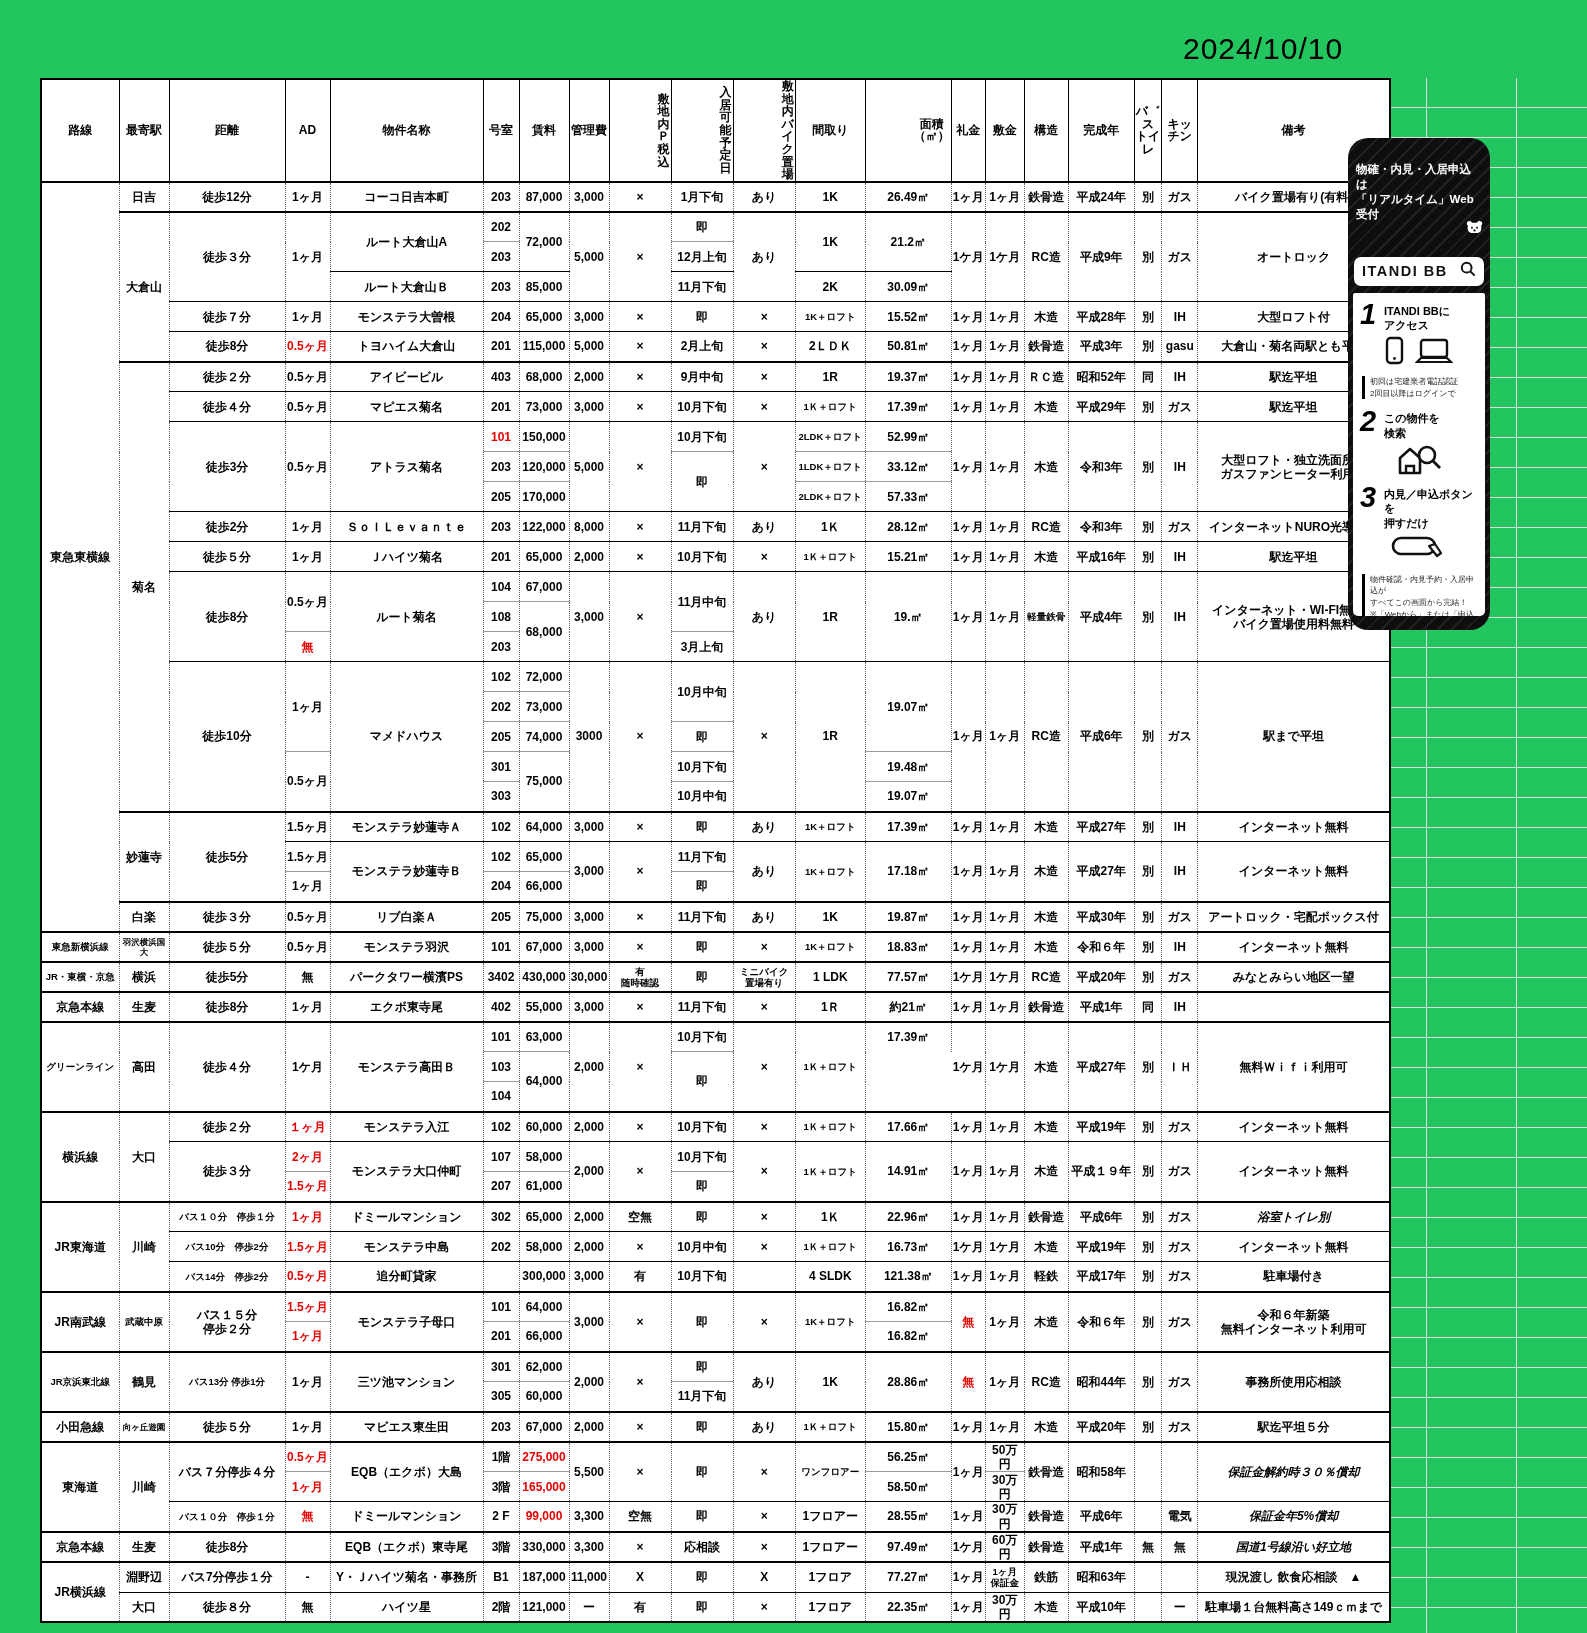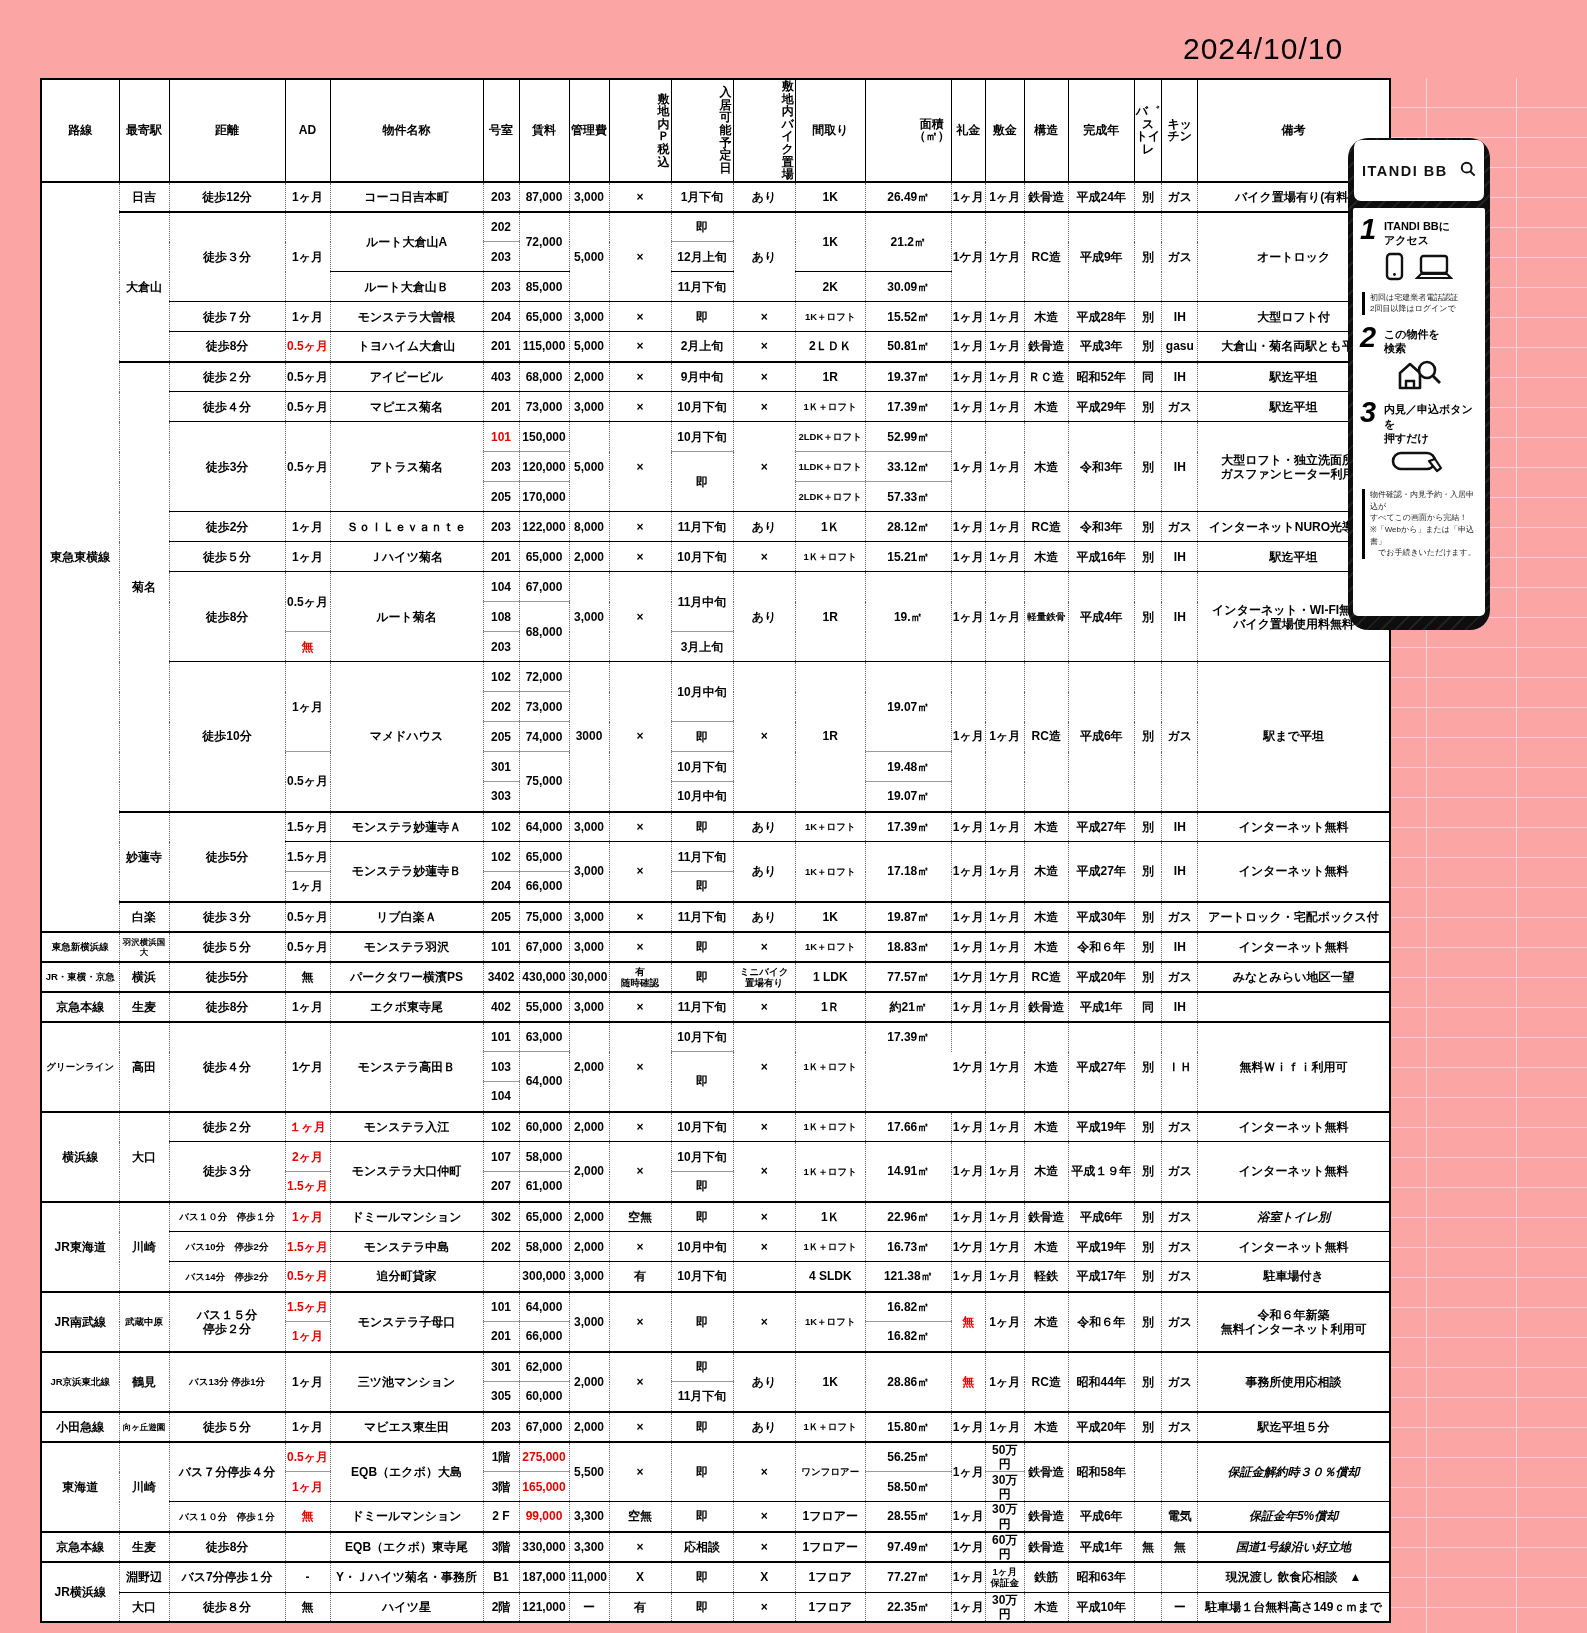--- a/index.html
+++ b/index.html
@@ -1,16 +1,16 @@
 <!DOCTYPE html>
 <html><head>
 <meta charset="utf-8">
 <style>
   html,body{margin:0;padding:0;background:#fff;}
-  .page{position:relative;width:1587px;height:1633px;background:#fca5a5;overflow:hidden;
+  .page{position:relative;width:1587px;height:1633px;background:#22c55e;overflow:hidden;
         font-family:"Liberation Sans",sans-serif;color:#000;}
   
   .bg-right{position:absolute;left:1337px;top:78px;width:250px;height:1555px;z-index:0;
     background:
       repeating-linear-gradient(to bottom,transparent 0 29px,#dcdcdc 29px 30px),
       repeating-linear-gradient(to right,transparent 0 89px,#dcdcdc 89px 90px);}
   .bg-bottom{position:absolute;left:40px;top:1546px;width:1297px;height:87px;z-index:0;
     background:repeating-linear-gradient(to bottom,transparent 0 29px,#dcdcdc 29px 30px);}
   .date{position:absolute;left:1183px;top:32px;font-size:30px;letter-spacing:1px;z-index:1;}
 
@@ -29,22 +29,22 @@
   .fr{color:#e60000;} .fb{font-weight:700 !important;font-style:italic;} .fs{font-size:9.5px !important;} .fx{font-size:8.5px !important;}
   thead td.hd-sm{font-size:9.5px;padding-left:48px;} thead td.hd-xs{font-size:8px;}
 
   
   .phone{position:absolute;left:1348px;top:138px;width:142px;height:492px;z-index:2;
     background:#0e0e0e;border-radius:20px;box-sizing:border-box;padding:0 5px 14px 5px;
     display:flex;flex-direction:column;
     background-image:repeating-linear-gradient(135deg,rgba(255,255,255,.08) 0 2px,transparent 2px 10px);}
   .ph-head{color:#fff;font-weight:700;font-size:11.5px;line-height:1.3;padding:9px 3px 4px 3px;white-space:pre-line;position:relative;}
   .ph-head .bear{position:absolute;right:2px;bottom:3px;}
-  .ph-search{background:#fff;border-radius:7px;height:29px;margin:2px 1px 7px 1px;
-    display:flex;align-items:center;justify-content:space-between;padding:16px 8px;}
+  .ph-search{background:#fff;border-radius:7px;height:29px;margin:16px 1px 7px 1px;
+    display:flex;align-items:center;justify-content:space-between;padding:0 8px;}
   .ph-logo{font-weight:700;font-size:14.5px;letter-spacing:1.5px;color:#111;}
   .ph-body{background:#fff;border-radius:2px 2px 5px 5px;flex:1;padding:8px 7px 6px 7px;
     display:flex;flex-direction:column;overflow:hidden;}
   .step{display:flex;align-items:flex-start;margin-bottom:2px;}
   .step .num{font-size:29px;font-weight:800;font-style:italic;line-height:.95;width:24px;flex:0 0 24px;}
   .step .lbl{font-size:11px;font-weight:700;line-height:1.3;white-space:pre-line;padding-top:3px;}
   .icons{text-align:center;margin:2px 0 4px 0;}
   .mini-note{border-left:3px solid #000;padding-left:5px;font-size:8px;line-height:1.45;
     color:#222;white-space:pre-line;margin:2px 0 9px 2px;}
 </style>
@@ -856,20 +856,34 @@
           <td class="col-15">木造</td>
           <td class="col-16">平成10年</td>
           <td class="col-17"></td>
           <td class="col-18">ー</td>
           <td class="col-19">駐車場１台無料高さ149ｃｍまで</td>
         </tr>
       </tbody>
     </table>
 
   <div class="phone">
+    <div class="ph-head">
+      <span>物確・内見・入居申込は
+「リアルタイム」Web受付</span>
+      <span class="bear">
+        <svg width="17" height="14" viewBox="0 0 20 16">
+          <circle cx="4" cy="4" r="3" fill="#fff"></circle>
+            <circle cx="16" cy="4" r="3" fill="#fff"></circle>
+          <rect x="2" y="3" width="16" height="12" rx="5" fill="#fff"></rect>
+          <circle cx="7" cy="9" r="1.2" fill="#111"></circle>
+            <circle cx="13" cy="9" r="1.2" fill="#111"></circle>
+          <circle cx="10" cy="12" r="1.3" fill="#111"></circle>
+        </svg>
+      </span>
+    </div>
     <div class="ph-search">
       <span class="ph-logo">ITANDI BB</span>
       <span>
         <svg width="16" height="16" viewBox="0 0 18 18">
             <circle cx="7.5" cy="7.5" r="5.5" fill="none" stroke="#111" stroke-width="2.2"></circle>
             <line x1="11.5" y1="11.5" x2="16.5" y2="16.5" stroke="#111" stroke-width="2.2"></line>
           </svg>
       </span>
     </div>
     <div class="ph-body">

